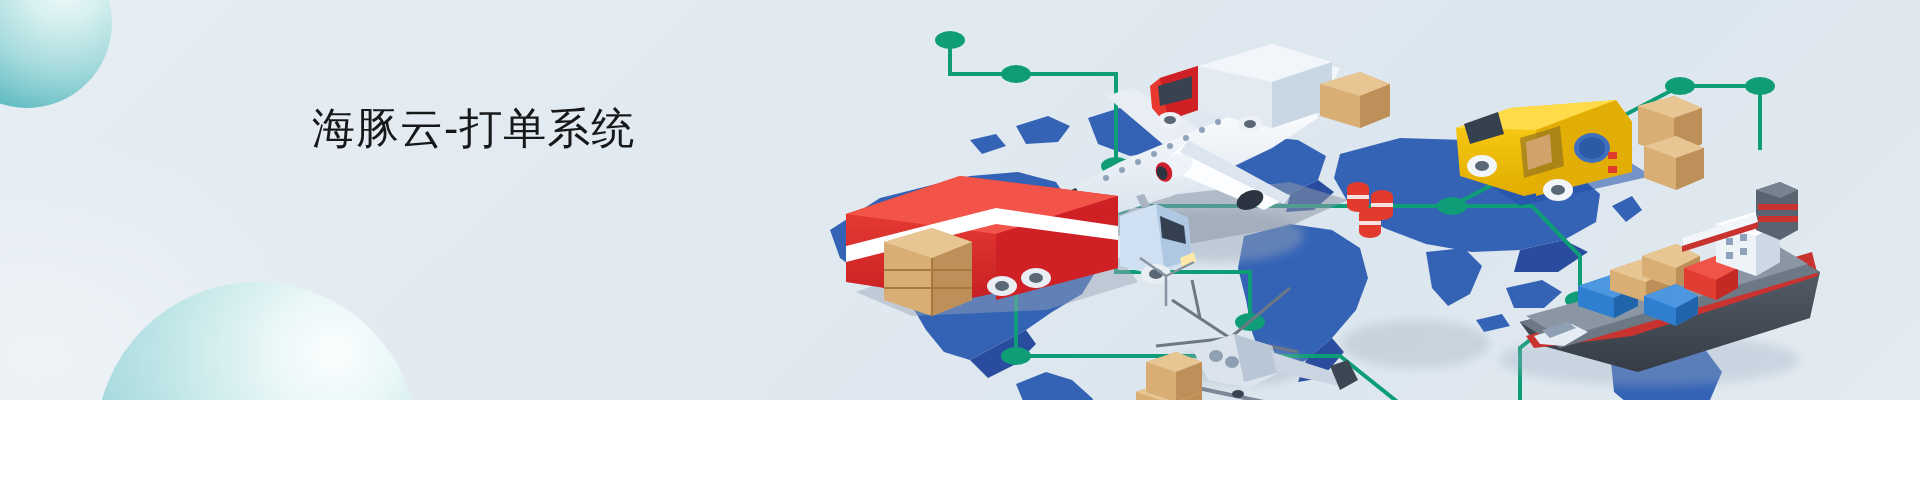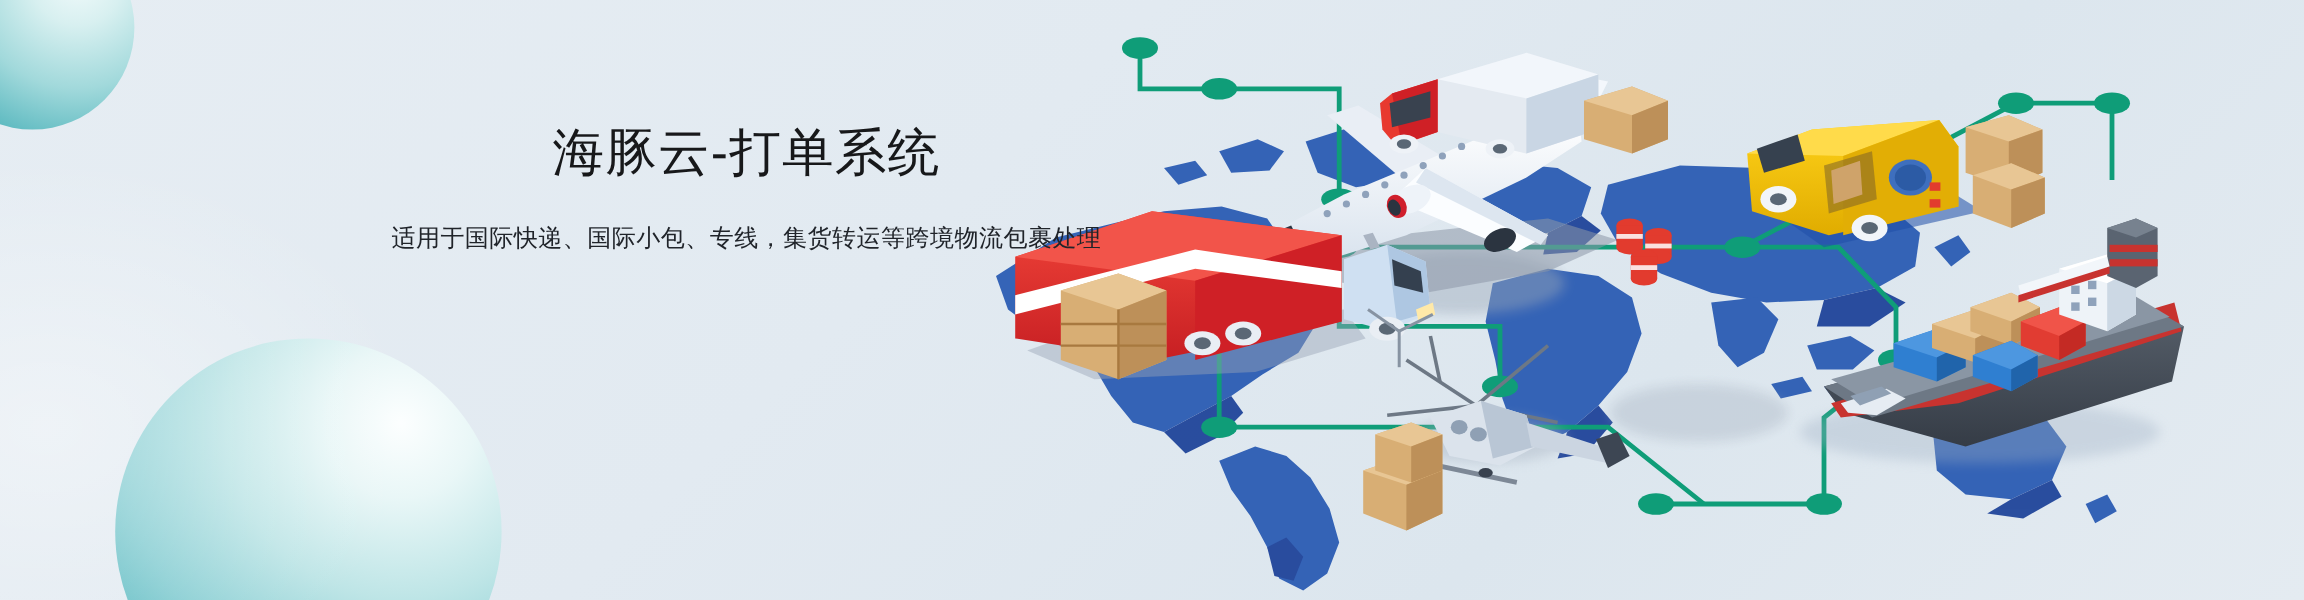--- a/index.html
+++ b/index.html
@@ -2,23 +2,22 @@
 <html><head>
 <meta charset="utf-8">
 <title>海豚云-打单系统</title>
 <style>
   html,body{margin:0;padding:0;}
   body{
     width:1920px;height:500px;overflow:hidden;
     font-family:"Liberation Sans","DejaVu Sans",sans-serif;
   }
   .banner{
-    position:relative;width:1920px;height:500px;overflow:hidden;
+    position:relative;width:1920px;height:400px;overflow:hidden;
     background:linear-gradient(135deg,#e6edf3 0%,#e2eaf1 40%,#dce6ee 70%,#e4ebf1 100%);
-    text-align:center;
   }
 
   
   .blob{position:absolute;border-radius:50%;pointer-events:none;}
   .blob-top{
     left:-58px;top:-62px;width:170px;height:170px;
     background:radial-gradient(circle at 72% 26%, #f2fbfb 0%, #d7f0f0 22%, #9ed8da 52%, #4fb4bb 82%, #2fa3ad 100%);
     opacity:.95;
   }
   .blob-bottom{
@@ -50,21 +49,20 @@
 <body>
 
 <div class="banner">
 
   <div class="blob blob-top"></div>
   <div class="blob blob-bottom"></div>
   <div class="blob blob-haze"></div>
 
   <div class="copy">
     <h1 class="title">海豚云-打单系统</h1>
-    <p class="subtitle">适用于国际快递、国际小包、专线，集货转运等跨境物流包裹处理</p>
   </div>
 
   <div class="art">
   <svg viewBox="0 0 1100 500" xmlns="http://www.w3.org/2000/svg">
     <defs>
       <linearGradient id="gPlane" x1="0" y1="0" x2="0" y2="1">
         <stop offset="0%" stop-color="#ffffff"></stop>
             <stop offset="100%" stop-color="#d9e3ee"></stop>
       </linearGradient>
       <linearGradient id="gRed" x1="0" y1="0" x2="0" y2="1">

